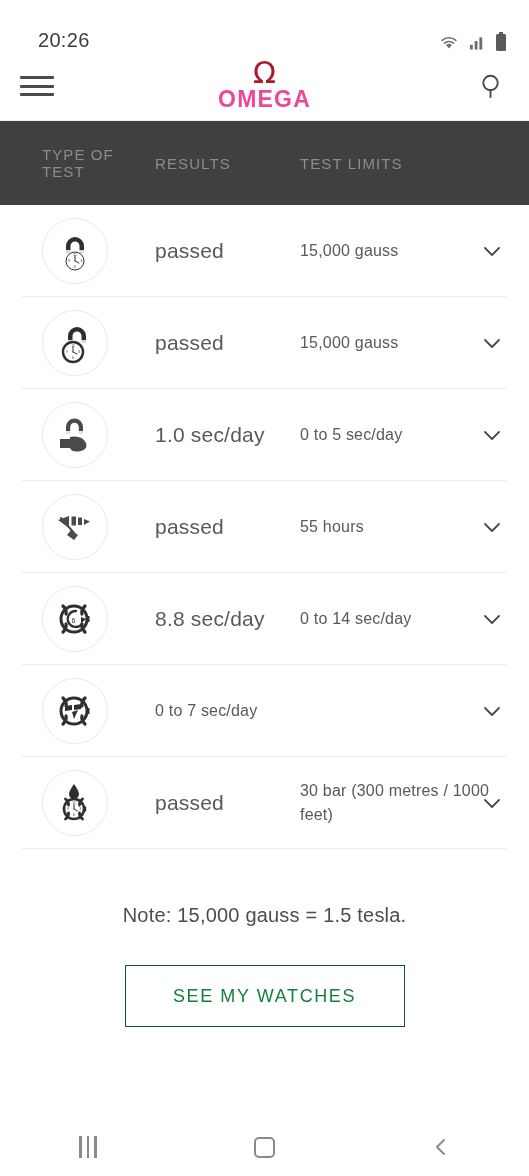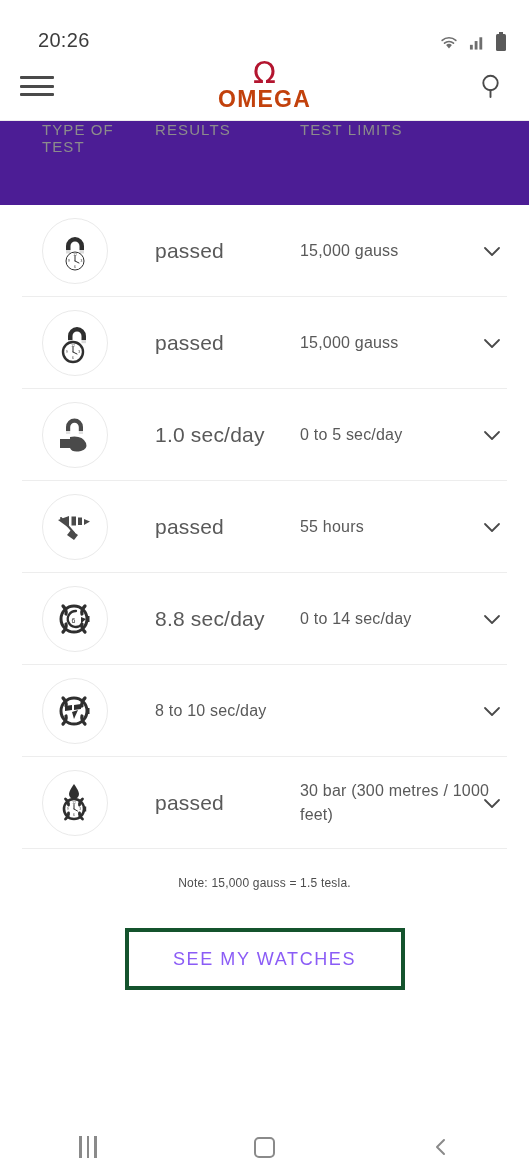--- a/index.html
+++ b/index.html
@@ -31,29 +31,29 @@
   .hamburger i { display: block; height: 3px; background: #4a4a4a; border-radius: 1px; }
   .logo-wrap {
     position: absolute; left: 50%; top: 50%; transform: translate(-50%, -50%);
     display: flex; flex-direction: column; align-items: center; line-height: 1;
   }
   .logo-omega-glyph {
     font-size: 30px; color: #b3152f; font-family: "DejaVu Sans", sans-serif;
     line-height: .82; font-weight: 400;
   }
   .logo-omega-word {
-    font-size: 23px; color: #c2410c; letter-spacing: 1.2px;
+    font-size: 23px; color: #ec4899; letter-spacing: 1.2px;
     font-weight: 700; margin-top: 2px;
   }
   .search-btn { width: 30px; height: 30px; cursor: pointer; }
 
   
   .table-head {
-    background: #4c1d95; height: 85px;
-    display: flex; 
+    background: #404040; height: 85px;
+    display: flex; align-items: center;
     border-top: 1px solid #ececec;
   }
   .th { font-size: 15px; color: #8c8c8c; letter-spacing: 1.1px; }
   .col-type { width: 155px; padding-left: 42px; }
   .col-res  { width: 145px; }
   .col-lim  { flex: 1; }
 
   .rows { background: #fff; }
   .row {
     display: flex; align-items: center; min-height: 92px;
@@ -80,27 +80,27 @@
     padding-right: 36px; line-height: 1.5;
   }
   .chevron {
     position: absolute; right: 22px; top: 50%; transform: translateY(-50%);
     width: 30px; height: 30px; cursor: pointer;
     display: flex; align-items: center; justify-content: center;
   }
 
   
   .note {
-    text-align: center; font-size: 12px; color: #4d4d4d;
-    margin-top: 27px; letter-spacing: .2px;
+    text-align: center; font-size: 20px; color: #4d4d4d;
+    margin-top: 55px; letter-spacing: .2px;
   }
   .cta-wrap { display: flex; justify-content: center; margin-top: 38px; }
   .cta {
-    width: 280px; height: 62px; border: 4px solid #14532d; background: #fff;
-    font-size: 18px; letter-spacing: 1.6px; color: #8b5cf6;
+    width: 280px; height: 62px; border: 1px solid #14532d; background: #fff;
+    font-size: 18px; letter-spacing: 1.6px; color: #15803d;
     font-family: "Liberation Sans", sans-serif; cursor: pointer;
   }
 
   
   .navbar {
     position: absolute; left: 0; bottom: 0; width: 529px; height: 58px;
     display: flex; align-items: center; justify-content: space-around;
     background: #fff;
   }
   .navbar .nav-btn { width: 60px; height: 40px; display: flex;
@@ -294,21 +294,21 @@
             <path d="M33 10 q-4 4 -3 8" stroke="#2f2f2f" stroke-width="3.2" fill="none" stroke-linecap="round"></path>
             <path d="M11 36 q4 -4 3 -8" stroke="#2f2f2f" stroke-width="3.2" fill="none" stroke-linecap="round"></path>
             <path d="M33 36 q-4 -4 -3 -8" stroke="#2f2f2f" stroke-width="3.2" fill="none" stroke-linecap="round"></path>
             <rect x="35" y="20" width="2.5" height="6" fill="#2f2f2f"></rect>
             <path d="M13 18 l7 -1 l0 5 l-7 1 z" fill="#2f2f2f"></path>
             <path d="M22 17 l7 -1 l0 5 l-7 1 z" fill="#2f2f2f"></path>
             <path d="M20 24 l6 -2 l-4 9 z" fill="#2f2f2f"></path>
           </svg>
         </div>
       </div>
-      <div class="cell-limit">8 to 10 sec/day</div>
+      <div class="cell-limit">0 to 7 sec/day</div>
       <div class="chevron">
         <svg width="24" height="24" viewBox="0 0 24 24">
             <path d="M5 9l7 7 7-7" stroke="#4a4a4a" stroke-width="1.8" fill="none" stroke-linecap="round" stroke-linejoin="round"></path>
           </svg>
       </div>
     </div>
 
     <div class="row">
       <div class="cell-icon">
         <div class="icon-circle">

